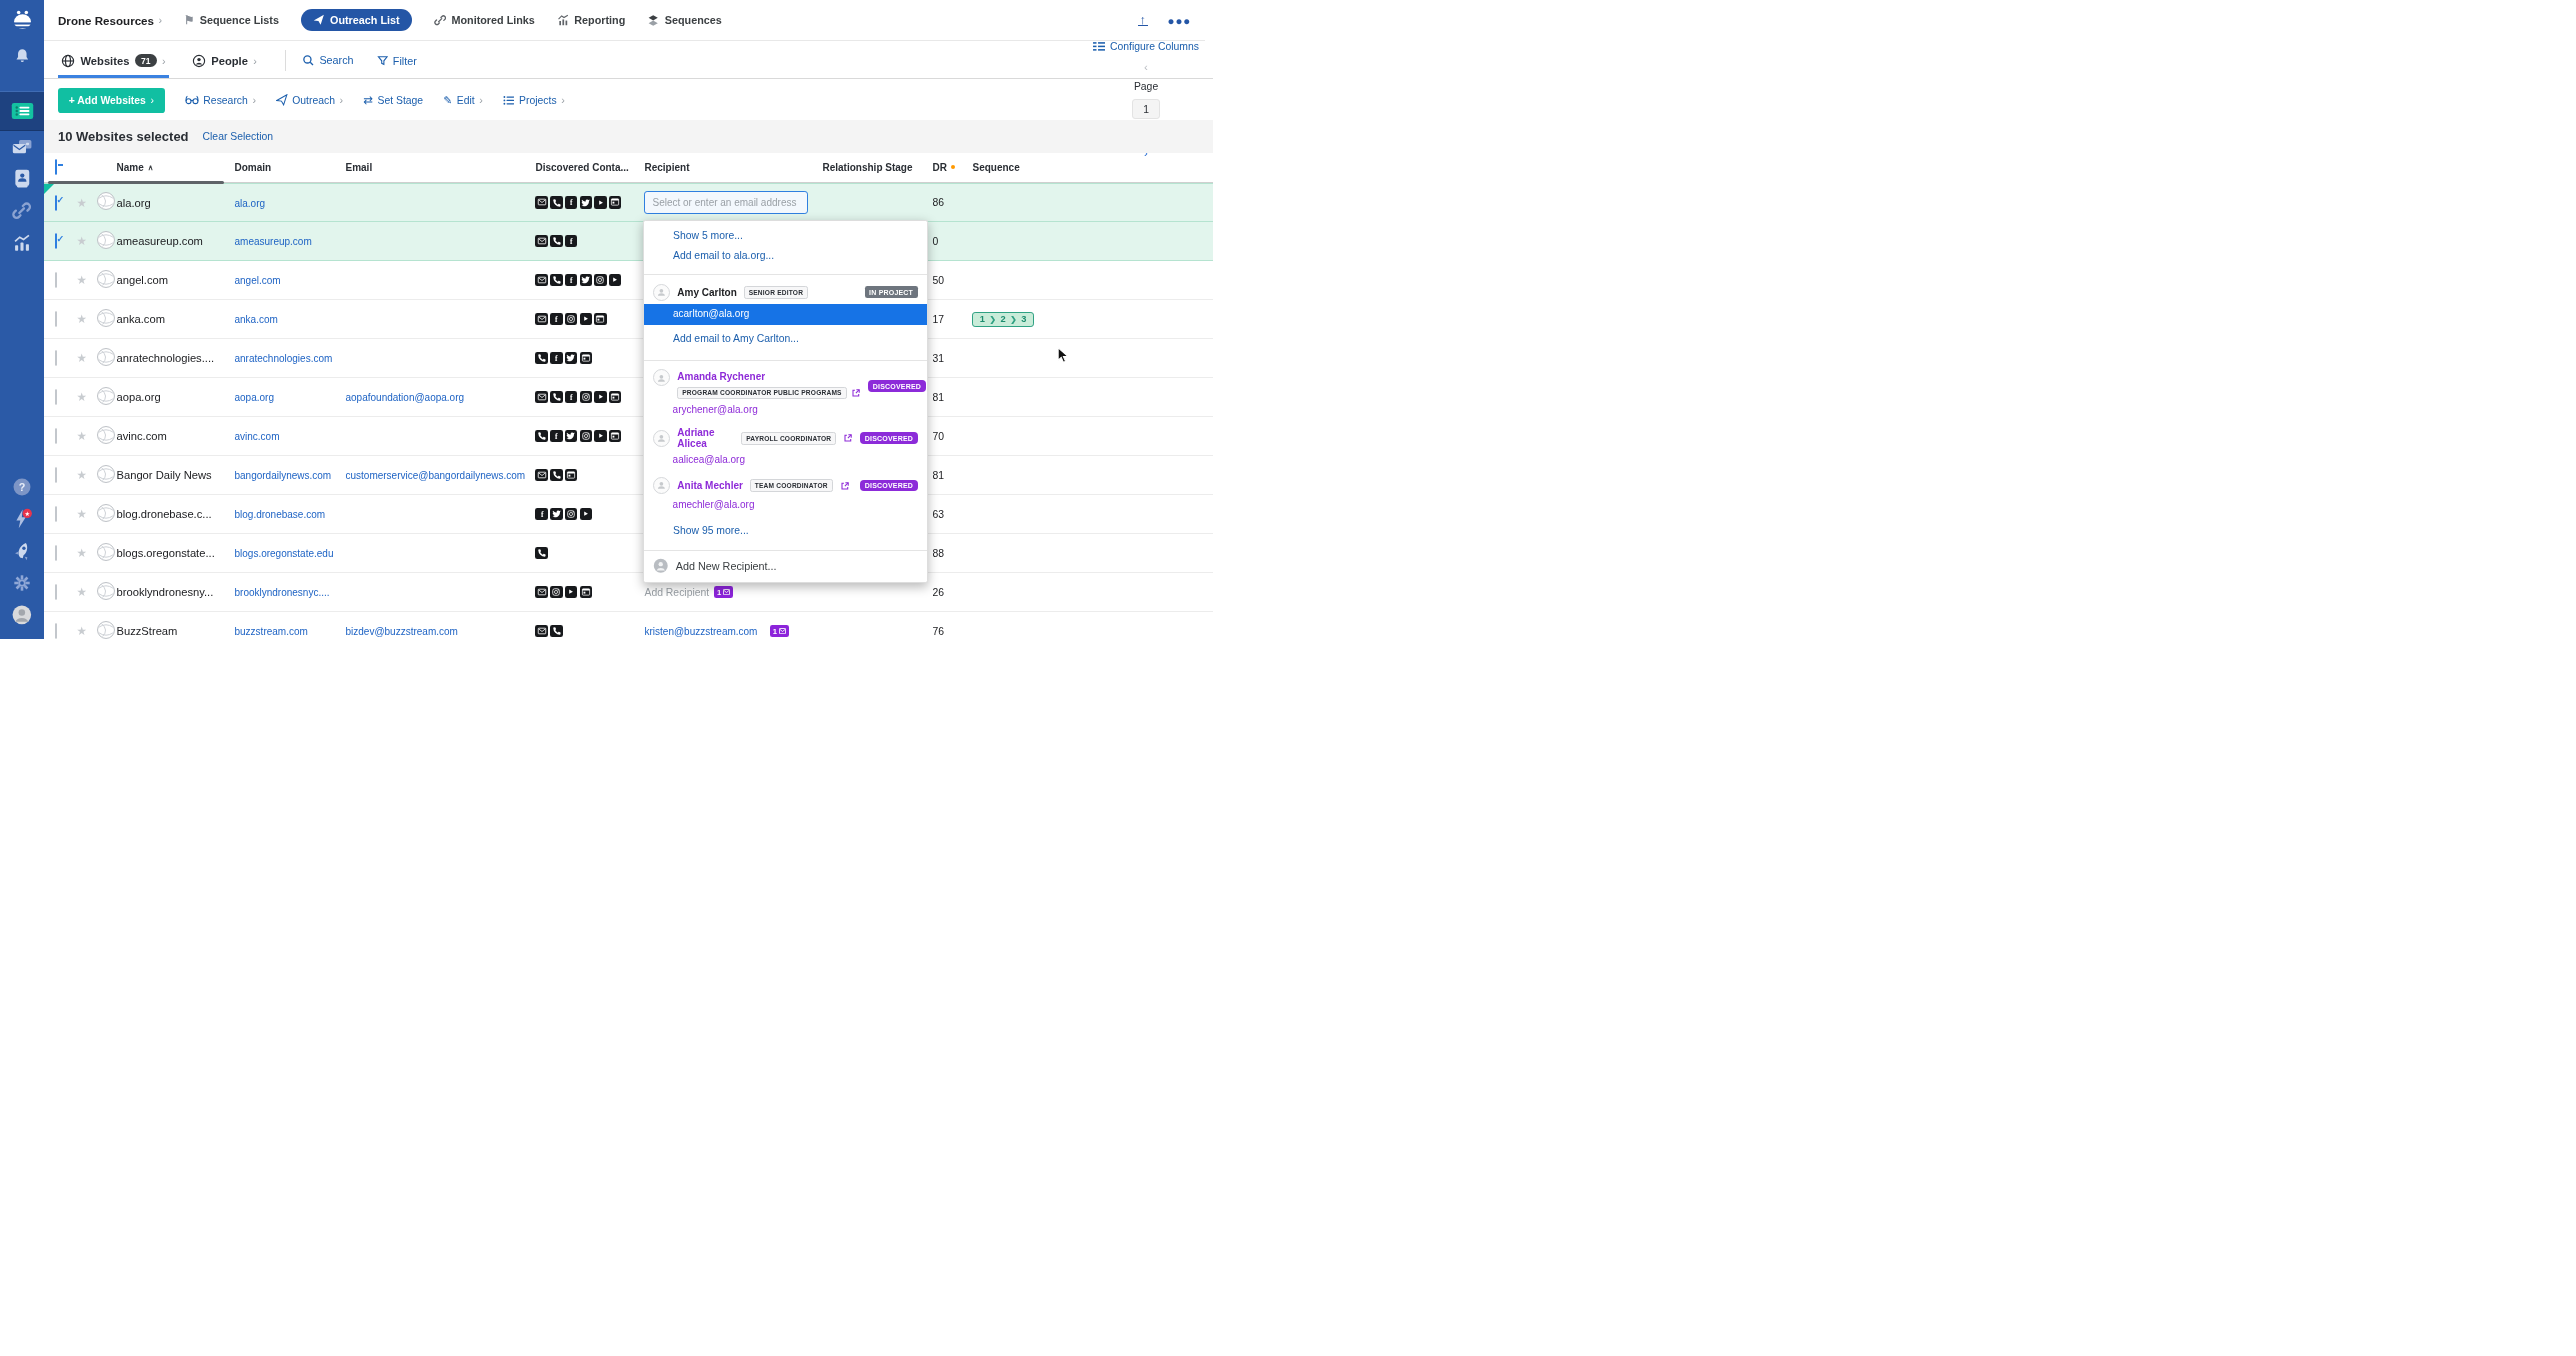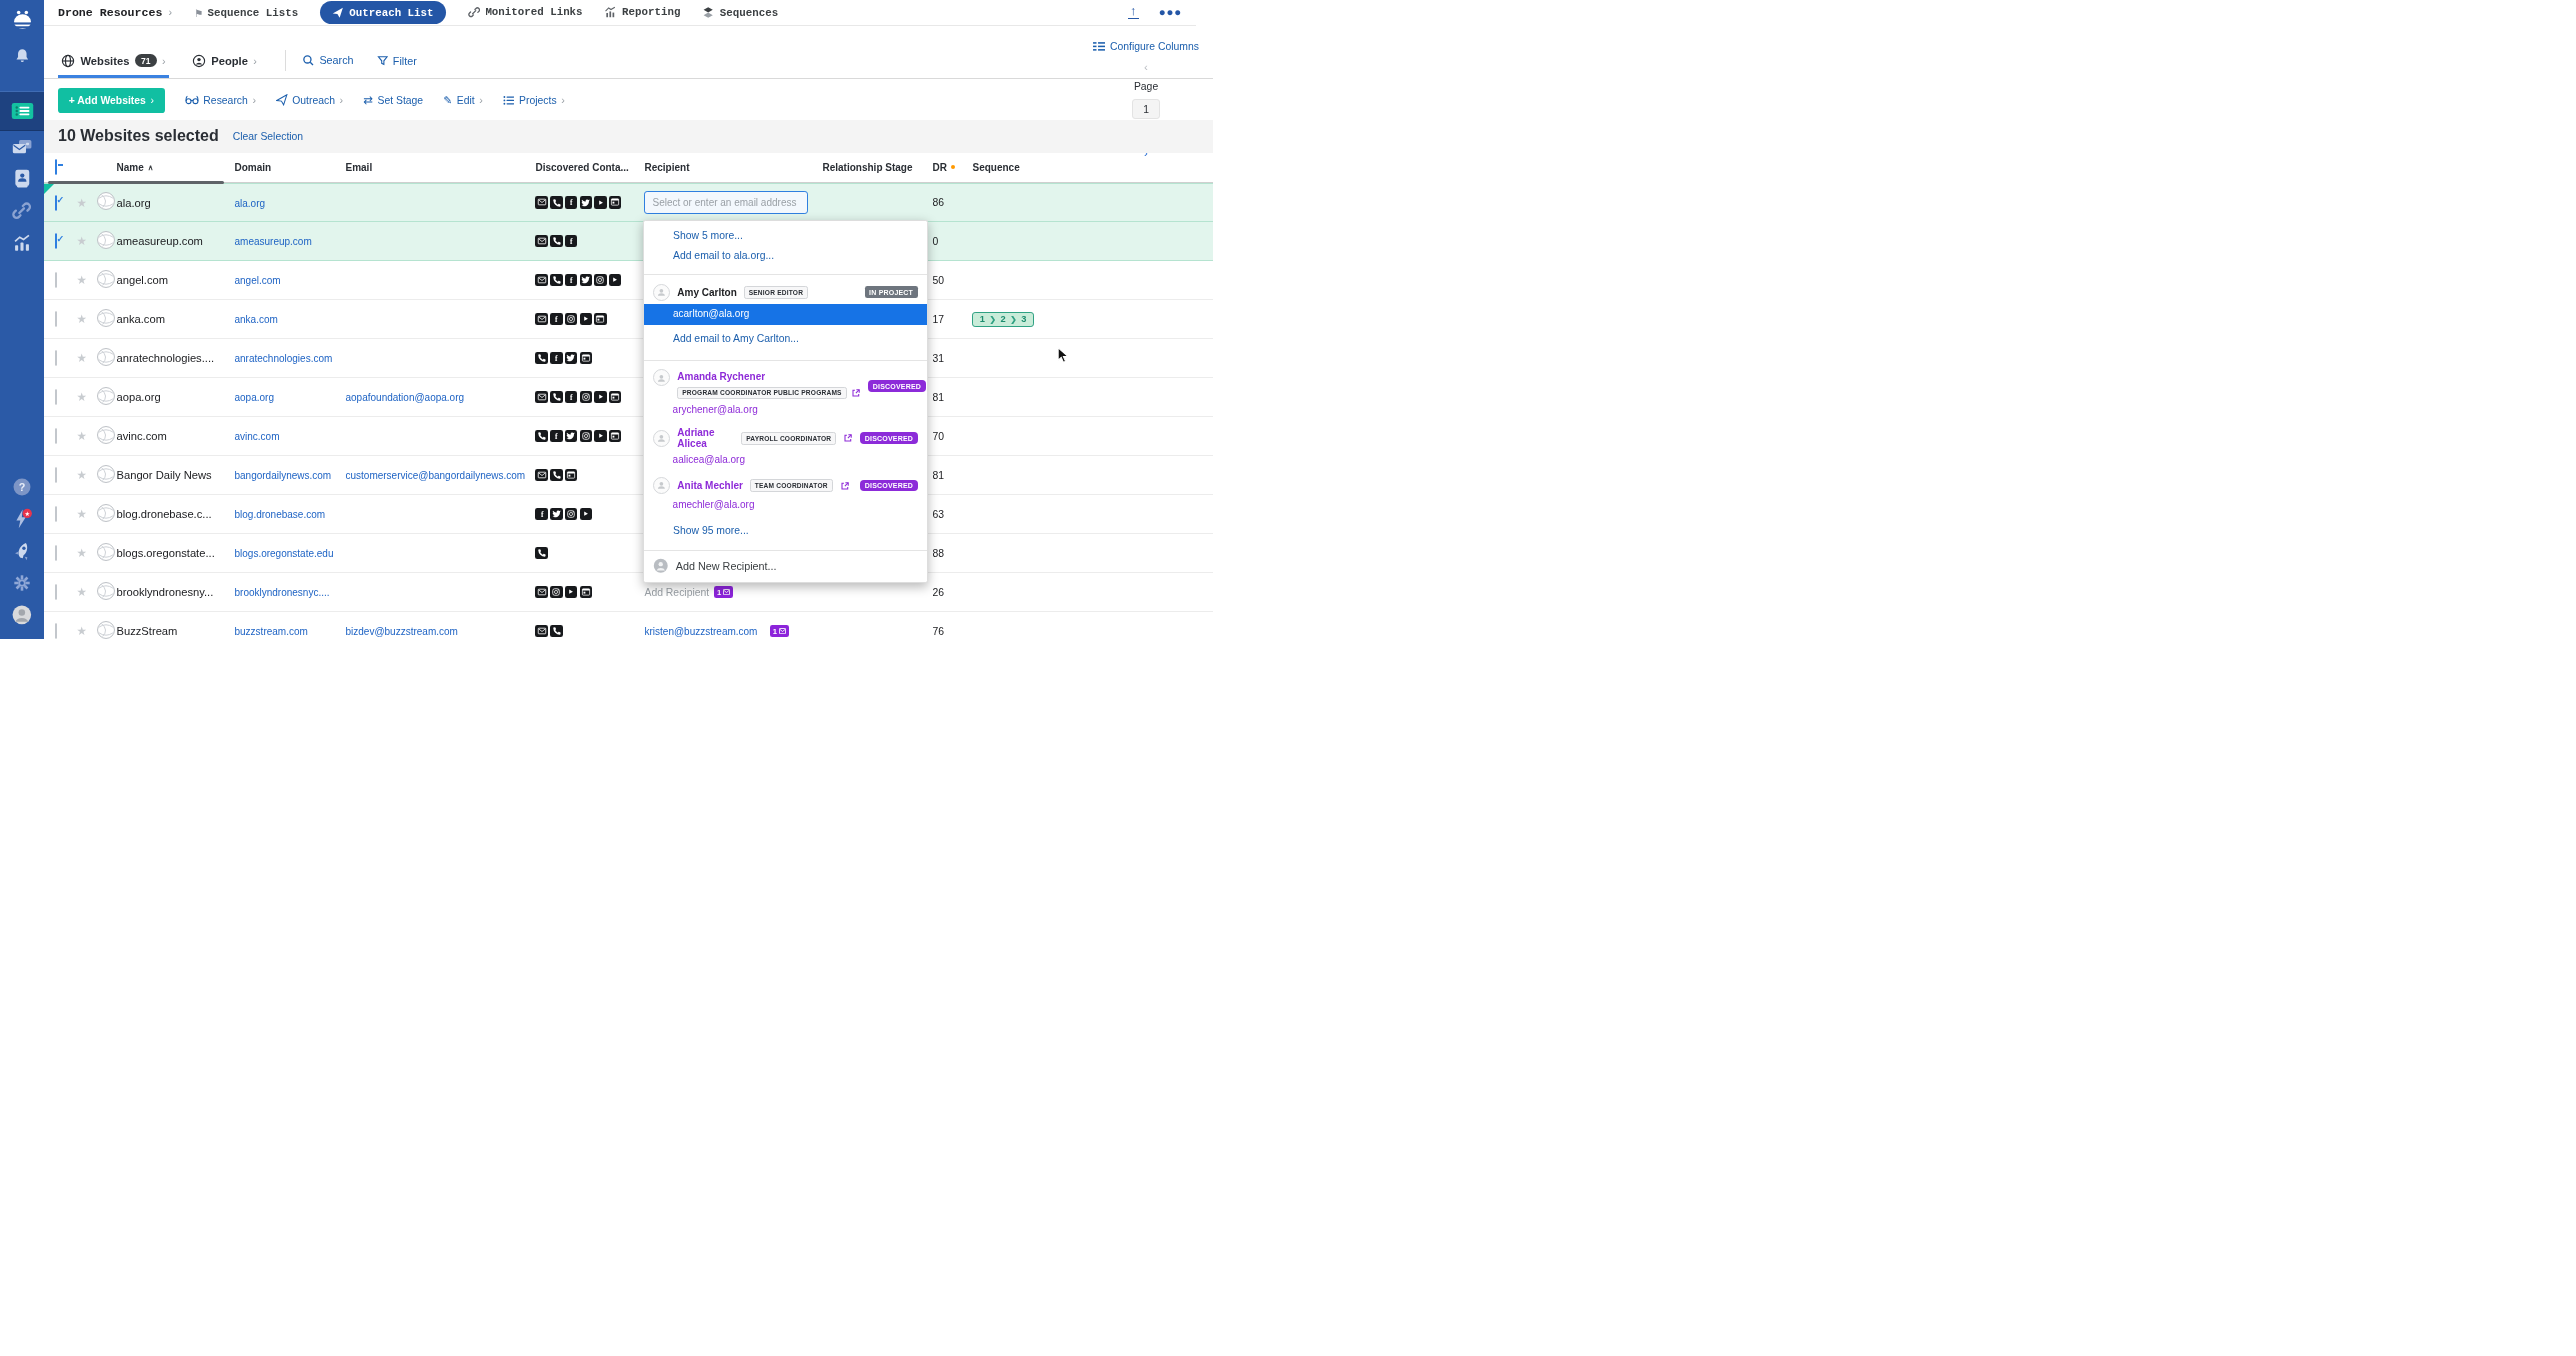--- a/index.html
+++ b/index.html
@@ -7,21 +7,21 @@
   .app { position:relative; width:1213px; height:639px; }
 
   
   .sidebar { position:absolute; left:0; top:0; width:44px; height:100%; background:#2b5aa7; display:flex; flex-direction:column; align-items:center; z-index:30;}
   .sb-item { width:44px; height:32px; display:flex; align-items:center; justify-content:center; position:relative; cursor:pointer;}
   .sb-item.logo { height:40px; }
   .sb-item.active { background:#1e4280; height:40px; border-top:0.8px solid #3f6cb4; border-bottom:0.8px solid #17366b;}
   .sb-spacer { flex:1; }
 
   
-  .topnav { position:absolute; left:44px; top:0; right:17px; height:26px; background:#fff; display:flex; align-items:center; padding:0 14px; border-bottom:0.8px solid #e8e8e8; z-index:5;font-family:Liberation Mono, monospace;}
+  .topnav { position:absolute; left:44px; top:0; right:8px; height:41px; background:#fff; display:flex; align-items:center; padding:0 14px; border-bottom:0.8px solid #e8e8e8; z-index:5;}
   .proj { font-size:11.6px; font-weight:bold; color:#202124; display:flex; align-items:center; gap:4.6px; cursor:pointer;}
   .chev { color:#9aa0a6; font-size:10.8px; font-weight:normal; }
   .nav-item { display:flex; align-items:center; gap:5.4px; margin-left:21.7px; font-size:10.8px; font-weight:bold; color:#3c4043; cursor:pointer;}
   .nav-pill { margin-left:21.7px; background:#2456a6; color:#fff; border-radius:13px; padding:5.4px 12.4px; display:flex; align-items:center; gap:5.4px; font-size:10.8px; font-weight:bold; cursor:pointer;}
   .topnav-right { margin-left:auto; display:flex; align-items:center; gap:20px; }
   .upload-ic { color:#2456a6; font-size:13px; font-weight:bold; border-bottom:1.9px solid #2456a6; line-height:11.6px; padding:0 1.5px; cursor:pointer;}
   .dots { color:#2456a6; font-size:11.6px; letter-spacing:0.8px; font-weight:bold; cursor:pointer;}
 
   
   .tabsbar { position:absolute; left:44px; top:43px; right:0; height:36px; background:#fff; border-bottom:0.8px solid #d9d9d9; display:flex; align-items:center; padding:0 14px; z-index:5;}
@@ -36,21 +36,21 @@
   .btn-teal { background:#11bfa2; color:#fff; font-size:10.4px; font-weight:bold; border:none; border-radius:3.1px; padding:7px 10.8px; display:flex; align-items:center; gap:4.6px; cursor:pointer;}
   .tool-link { display:flex; align-items:center; gap:4.6px; color:#1c5fad; font-size:10.4px; margin-left:20px; cursor:pointer;}
   .toolbar-right { margin-left:auto; display:flex; align-items:center; gap:7.7px;flex-direction:column; }
   .pg-prev { color:#b9bdc2; font-size:11.6px; cursor:default;}
   .pg-next { color:#2b6fd4; font-size:11.6px; cursor:pointer;}
   .pg-label { color:#2a2e34; font-size:10.4px; }
   .pg-input { width:28px; height:20px; background:#f4f4f4; border:0.8px solid #e3e3e3; border-radius:3.1px; text-align:center; font-size:10.4px; color:#2a2e34;}
 
   
   .selbar { position:absolute; left:44px; top:120px; right:0; height:32.5px; background:#f4f4f4; display:flex; align-items:center; padding:0 14px; gap:14px; z-index:5;}
-  .sel-text { font-size:16px; font-weight:bold; color:#2a2e34; }
+  .sel-text { font-size:13px; font-weight:bold; color:#2a2e34; }
   .sel-clear { font-size:10.4px; color:#1c5fad; cursor:pointer;}
 
   
   .tablewrap { position:absolute; left:44px; top:152px; right:0; bottom:0; background:#ec4899; }
   .trow { display:grid; grid-template-columns:21.7px 20px 20px 118px 111px 190px 109px 178px 110px 40px 1fr; align-items:center; padding-left:10.8px; }
   .thead { height:31px; border-bottom:0.8px solid #cfcfcf; position:relative; background:#fff;}
   .thead .hc { font-size:10px; font-weight:bold; color:#2a2e34; display:flex; align-items:center; gap:3.9px;}
   .sort-bar { position:absolute; left:3.9px; bottom:-1.5px; width:176px; height:2.3px; background:#5f6368; border-radius:1.5px;}
   .sort-caret { font-size:7.7px; color:#3c4043; }
   .dr-dot { width:4.6px; height:4.6px; border-radius:50%; background:#f90; display:inline-block; }

